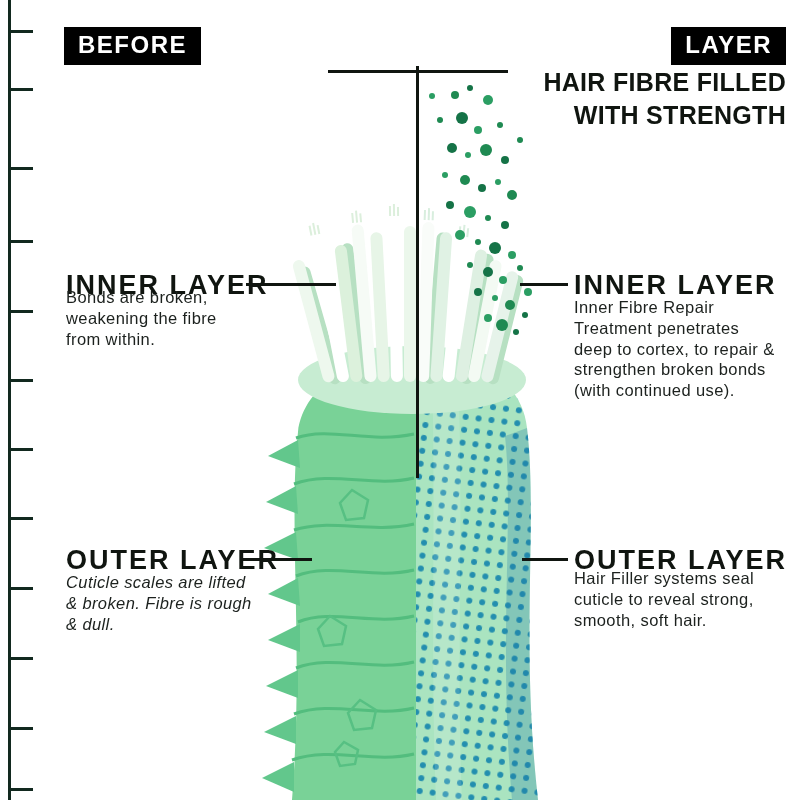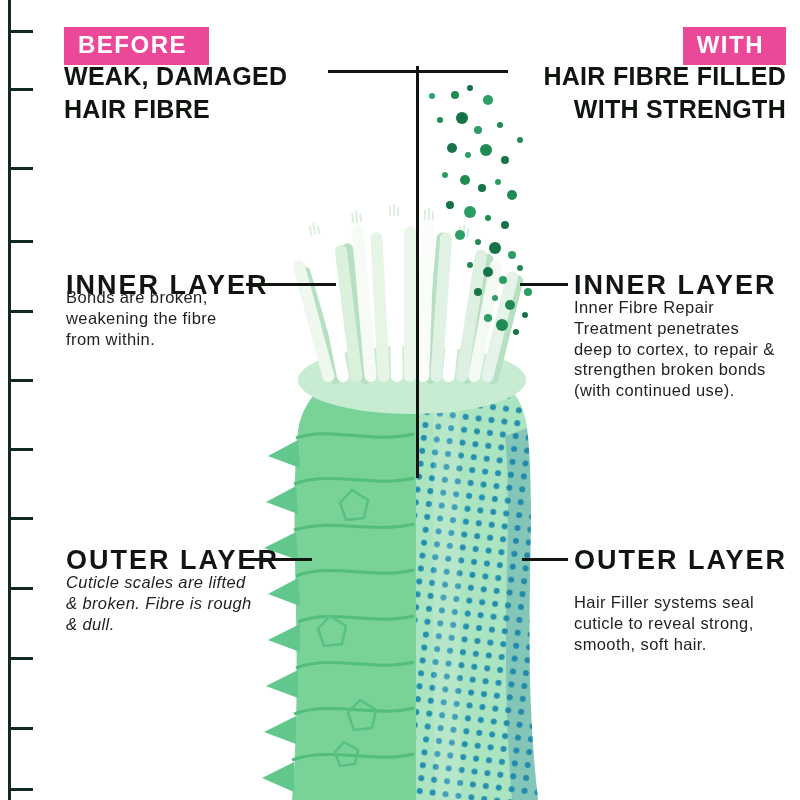--- a/index.html
+++ b/index.html
@@ -1,20 +1,20 @@
 <!DOCTYPE html>
 <html><head>
 <meta charset="utf-8">
 <style>
   html,body{margin:0;padding:0;background:#ffffff;}
   .page{position:relative;width:800px;height:800px;background:#ffffff;overflow:hidden;
         font-family:"Liberation Sans",sans-serif;color:#14140f;}
   .illus{position:absolute;left:0;top:0;z-index:1;pointer-events:none;}
-  .badge{position:absolute;z-index:3;background:#ec4899;color:#ffffff;font-weight:bold;
-         font-size:24px;letter-spacing:1.5px;padding:4px 22px 6px 14px;}
+  .badge{position:absolute;z-index:3;background:#000000;color:#ffffff;font-weight:bold;
+         font-size:24px;letter-spacing:1.5px;padding:4px 14px 6px 14px;}
   .title{position:absolute;z-index:3;font-weight:bold;font-size:25px;line-height:1.3;
          color:#101510;white-space:pre-line;letter-spacing:.3px;}
   .title.right{text-align:right;}
   .sec-head{position:absolute;z-index:3;font-weight:bold;font-size:27px;letter-spacing:2px;color:#101510;}
   .sec-body{position:absolute;z-index:3;font-size:16.5px;line-height:1.26;color:#1c211e;
             white-space:pre-line;letter-spacing:.4px;}
   .hline{position:absolute;z-index:3;height:3px;background:#101510;}
   .vline{position:absolute;z-index:3;width:3px;background:#101510;}
   .ruler-line{position:absolute;left:8px;top:0;width:3px;height:800px;background:#12291f;z-index:2;}
   .tick{position:absolute;left:8px;width:25px;height:3px;background:#12291f;}
@@ -184,42 +184,40 @@
 
   <div class="hline" style="left:328px;top:70px;width:89px;"></div>
   <div class="hline" style="left:417px;top:70px;width:91px;"></div>
   <div class="vline" style="left:416px;top:66px;height:412px;"></div>
   <div class="hline" style="left:246px;top:283px;width:90px;"></div>
   <div class="hline" style="left:520px;top:283px;width:48px;"></div>
   <div class="hline" style="left:252px;top:558px;width:60px;"></div>
   <div class="hline" style="left:522px;top:558px;width:46px;"></div>
 
   <div class="badge" style="left:64px;top:27px;">BEFORE</div>
-  <div class="title" style="left:64px;top:60px;">WEAK, DAMAGED
-HAIR FIBRE</div>
 
   <div class="sec-head" style="left:66px;top:270px;">INNER LAYER</div>
   <div class="sec-body" style="left:66px;top:287px;">Bonds are broken,
 weakening the fibre
 from within.</div>
 
   <div class="sec-head" style="left:66px;top:545px;">OUTER LAYER</div>
   <div class="sec-body" style="left:66px;top:572px;font-style:italic;">Cuticle scales are lifted
 &amp; broken. Fibre is rough
 &amp; dull.</div>
 
-  <div class="badge" style="right:14px;top:27px;">WITH</div>
-  <div class="title right" style="right:14px;top:60px;">HAIR FIBRE FILLED
+  <div class="badge" style="right:14px;top:27px;">LAYER</div>
+  <div class="title right" style="right:14px;top:66px;">HAIR FIBRE FILLED
 WITH STRENGTH</div>
 
   <div class="sec-head" style="left:574px;top:270px;">INNER LAYER</div>
   <div class="sec-body" style="left:574px;top:297px;">Inner Fibre Repair
 Treatment penetrates
 deep to cortex, to repair &amp;
 strengthen broken bonds
 (with continued use).</div>
 
   <div class="sec-head" style="left:574px;top:545px;">OUTER LAYER</div>
-  <div class="sec-body" style="left:574px;top:592px;">Hair Filler systems seal
+  <div class="sec-body" style="left:574px;top:568px;">Hair Filler systems seal
 cuticle to reveal strong,
 smooth, soft hair.</div>
 
 </div>
 
 </body></html>

